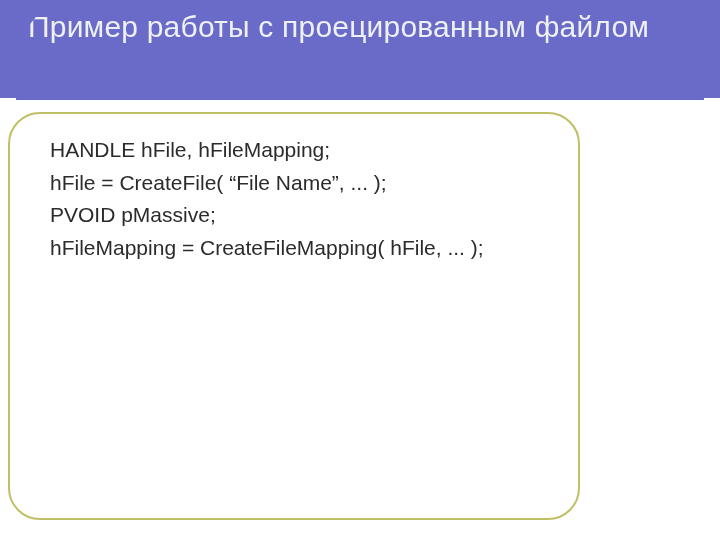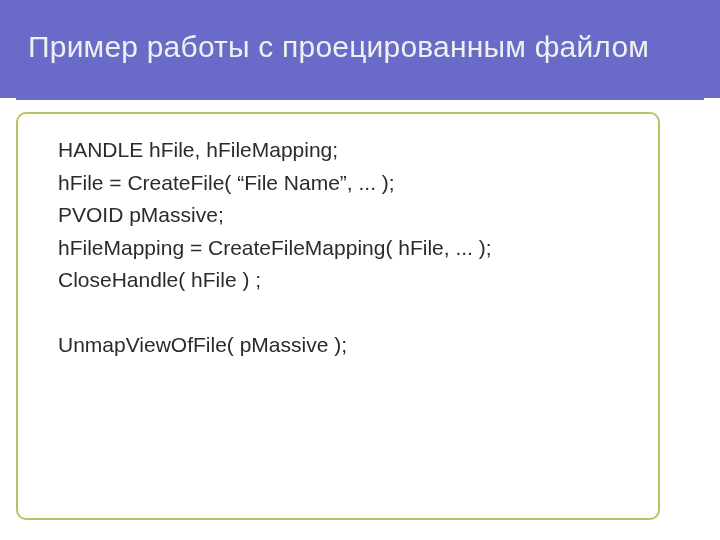--- a/index.html
+++ b/index.html
@@ -30,39 +30,38 @@
     padding: 8px 20px 0 28px;
     display: flex;
     align-items: flex-start;
   }
   .title-band h1 {
     color: #eef0f2;
     font-weight: 400;
     font-size: 30px;
     line-height: 1.25;
     letter-spacing: 0.2px;
-    margin-top: 20px;
   }
   .title-underline {
     position: absolute;
     left: 16px;
     right: 16px;
     top: 97px;
     height: 3px;
     background: #6a6ac9;
     z-index: 3;
   }
   .content-frame {
     position: absolute;
-    left: 16px;
+    left: 8px;
     top: 112px;
-    width: 644px;
+    width: 572px;
     height: 408px;
     border: 2px solid #bfbf66;
-    border-radius: 10px;
+    border-radius: 32px;
     padding: 20px 24px 20px 40px;
   }
   .code-block p {
     color: #2b2b2b;
     font-size: 21px;
     line-height: 1.55;
     font-weight: 400;
   }
   .code-block p.blank { height: 32px; }
 </style>
@@ -75,17 +74,15 @@
   <h1>Пример работы с проецированным файлом</h1>
 </div>
 <div class="title-underline"></div>
 
 <div class="content-frame">
   <div class="code-block">
     <p>HANDLE hFile, hFileMapping;</p>
     <p>hFile = CreateFile( “File Name”, ... );</p>
     <p>PVOID pMassive;</p>
     <p>hFileMapping = CreateFileMapping( hFile, ... );</p>
-    <p>CloseHandle( hFile ) ;</p>
     <p class="blank"></p>
-    <p>UnmapViewOfFile( pMassive );</p>
   </div>
 </div>
 
 </body></html>

